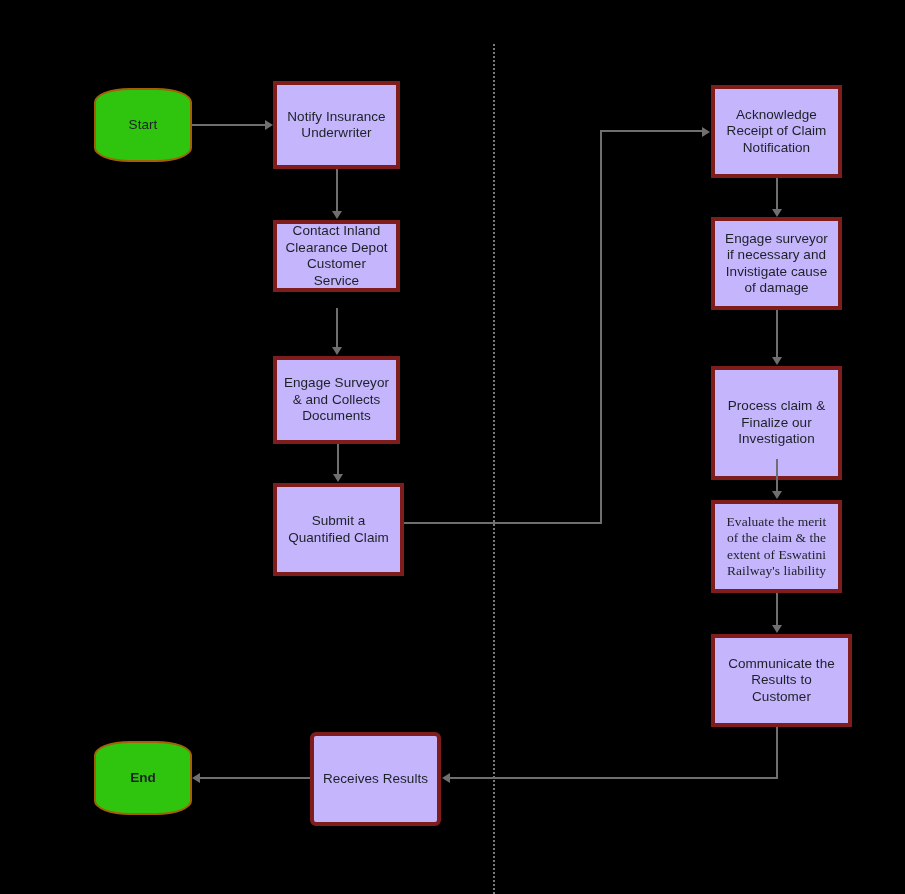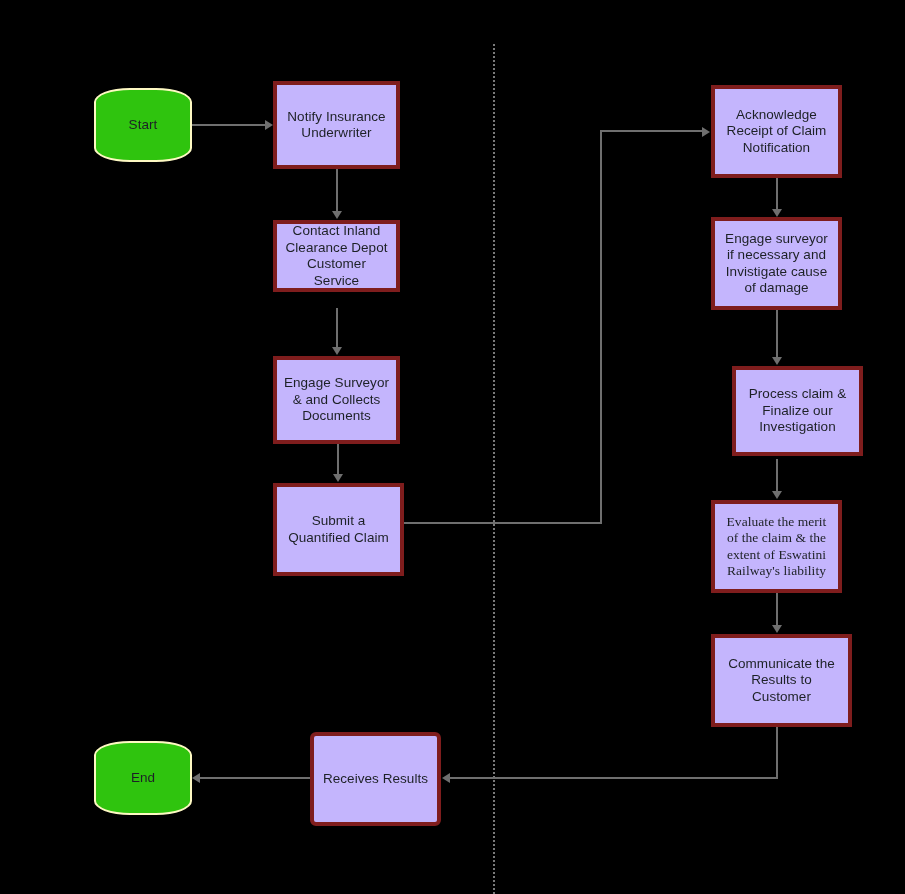--- a/index.html
+++ b/index.html
@@ -35,21 +35,21 @@
     width: 100%;
     white-space: pre-line;
     padding: 0 4px;
   }
   .process {
     background: #c4b5fd;
     border: 4px solid #7f1d1d;
   }
   .terminator {
     background: #2fc40e;
-    border: 2px solid #fef9c3;
+    border: 2px solid #a16207;
     border-radius: 36px / 14px;
   }
   .edge {
     position: absolute;
     background: #6f6f6f;
   }
   .edge.h { height: 2px; }
   .edge.v { width: 2px; }
   .arrow {
     position: absolute;
@@ -117,21 +117,21 @@
 Quantified Claim</span>
   </div>
 
   <div class="node process" style="left:711px; top:217px; width:131px; height:93px;">
     <span class="label">Engage surveyor
 if necessary and
 Invistigate cause
 of damage</span>
   </div>
 
-  <div class="node process" style="left:711px; top:366px; width:131px; height:90px;margin-left:21px;">
+  <div class="node process" style="left:711px; top:366px; width:131px; height:114px;">
     <span class="label">Process claim &amp;
 Finalize our
 Investigation</span>
   </div>
 
   <div class="node process" style="left:711px; top:500px; width:131px; height:93px;font-family:Liberation Serif, serif;">
     <span class="label">Evaluate the merit
 of the claim &amp; the
 extent of Eswatini
 Railway's liability</span>
@@ -140,21 +140,21 @@
   <div class="node process" style="left:711px; top:634px; width:141px; height:93px;">
     <span class="label">Communicate the
 Results to
 Customer</span>
   </div>
 
   <div class="node process" style="left:310px; top:732px; width:131px; height:94px;border-radius:6px;">
     <span class="label">Receives Results</span>
   </div>
 
-  <div class="node terminator" style="left:94px; top:741px; width:98px; height:74px;">
+  <div class="node terminator" style="left:94px; top:741px; width:98px; height:74px;font-weight:bold;">
     <span class="label">End</span>
   </div>
 
   <div class="edge h" style="left:192px; top:124px; width:74px;"></div>
   <div class="arrow right" style="left:265px; top:120px;"></div>
 
   <div class="edge v" style="left:336px; top:169px; height:43px;"></div>
   <div class="arrow down" style="left:332px; top:211px;"></div>
 
   <div class="edge v" style="left:336px; top:308px; height:40px;"></div>

